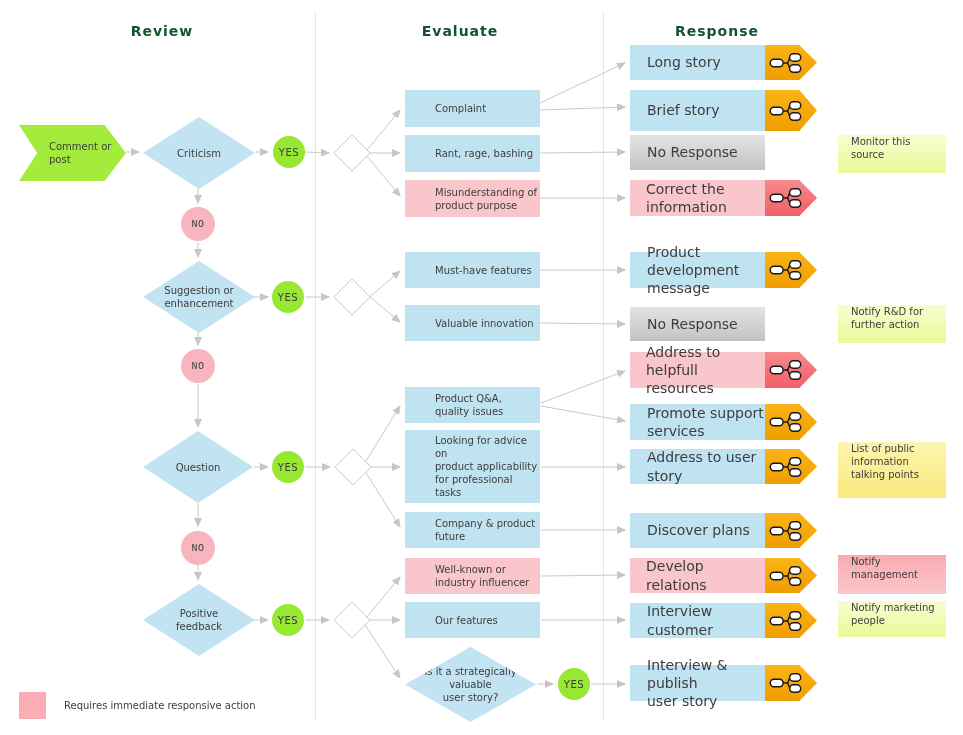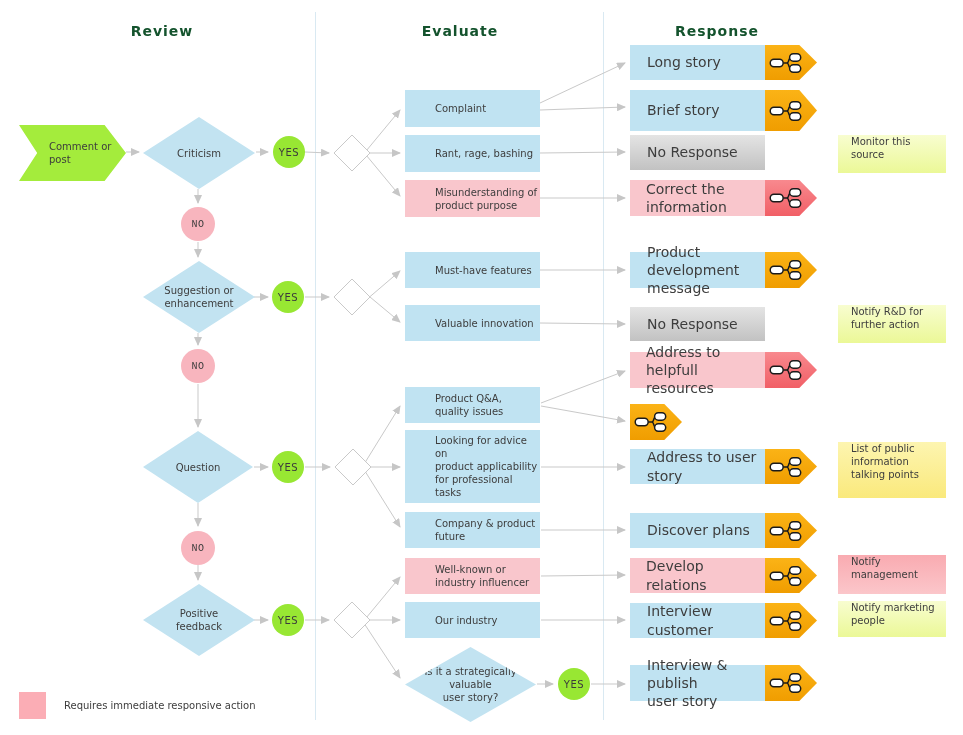--- a/index.html
+++ b/index.html
@@ -178,21 +178,21 @@
   </div>
   <div class="abs node box" style="left:405px;top:512px;width:135px;height:36px">
     <span>Company &amp; product
 future</span>
   </div>
   <div class="abs node box pinkbg" style="left:405px;top:558px;width:135px;height:36px">
     <span>Well-known or
 industry influencer</span>
   </div>
   <div class="abs node box" style="left:405px;top:602px;width:135px;height:36px">
-    <span>Our industry</span>
+    <span>Our features</span>
   </div>
 
   <div class="abs node diamond" style="left:405px;top:647px;width:131px;height:75px">
     <span>Is it a strategically
 valuable
 user story?</span>
   </div>
   <div class="abs node circle yes" style="left:558px;top:668px;width:32px;height:32px">
     <span>YES</span>
   </div>
@@ -262,20 +262,22 @@
       <svg width="34" height="24" viewBox="0 0 36 26">
         <path d="M16 13 H20 M20 13 C23 13 21 7 25 7 M20 13 C23 13 21 19 25 19" stroke="#1a1a1a" stroke-width="1.6" fill="none"></path>
         <rect x="2" y="9" width="14" height="8" rx="4" fill="#fff" stroke="#1a1a1a" stroke-width="1.6"></rect>
         <rect x="23" y="3" width="12" height="8" rx="4" fill="#fff" stroke="#1a1a1a" stroke-width="1.6"></rect>
         <rect x="23" y="15" width="12" height="8" rx="4" fill="#fff" stroke="#1a1a1a" stroke-width="1.6"></rect>
       </svg>
     </div>
   </div>
 
   <div class="resp" style="left:630px;top:404px;height:36px">
+    <div class="resp-body"><span>Promote support
+services</span></div>
     <div class="tail orange">
       <svg width="34" height="24" viewBox="0 0 36 26">
         <path d="M16 13 H20 M20 13 C23 13 21 7 25 7 M20 13 C23 13 21 19 25 19" stroke="#1a1a1a" stroke-width="1.6" fill="none"></path>
         <rect x="2" y="9" width="14" height="8" rx="4" fill="#fff" stroke="#1a1a1a" stroke-width="1.6"></rect>
         <rect x="23" y="3" width="12" height="8" rx="4" fill="#fff" stroke="#1a1a1a" stroke-width="1.6"></rect>
         <rect x="23" y="15" width="12" height="8" rx="4" fill="#fff" stroke="#1a1a1a" stroke-width="1.6"></rect>
       </svg>
     </div>
   </div>
 

